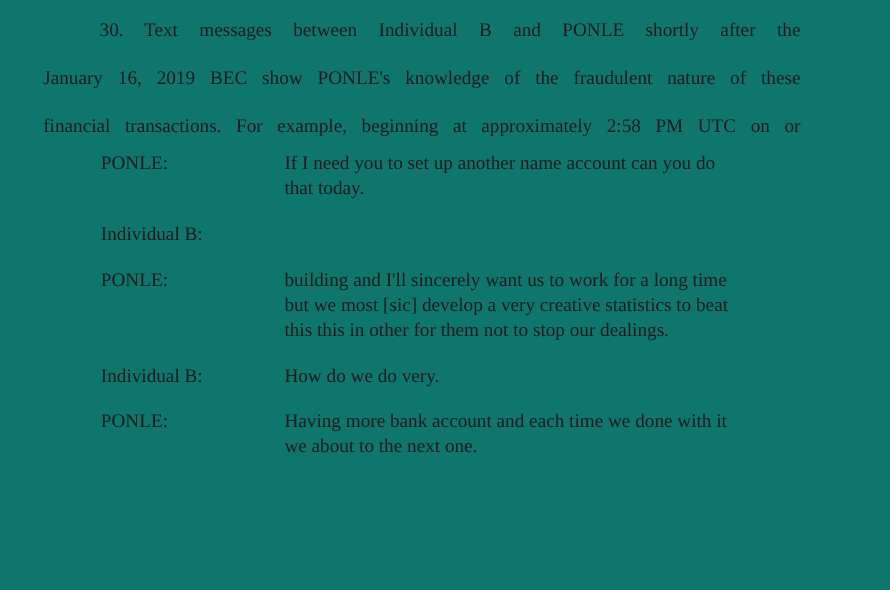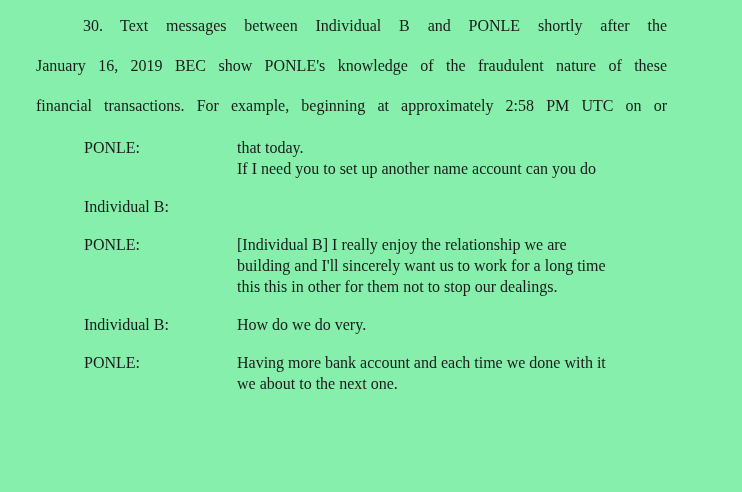--- a/index.html
+++ b/index.html
@@ -1,41 +1,41 @@
 <!DOCTYPE html>
 <html><head>
 <meta charset="utf-8">
 <style>
   * { margin: 0; padding: 0; box-sizing: border-box; }
   html, body { background: #ffffff; }
   .doc {
     position: relative;
     width: 742px;
     height: 492px;
-    background: #86efac;
+    background: #0f766e;
     color: #1a1a1a;
     font-family: "Liberation Serif", "DejaVu Serif", serif;
     padding: 6px 75px 0 36px;
     overflow: hidden;
   }
   
   .para-line {
     font-size: 16px;
     line-height: 40px;
     text-align: justify;
     text-align-last: justify;
     word-spacing: 1px;
   }
   .para-line.last {
     text-align-last: left;
   }
   .pnum-indent { display: inline-block; width: 47px; }
   .pnum-gap   { display: inline-block; width: 17px; }
   
-  .dialogue { margin-top: 11px; margin-left: 48px; }
+  .dialogue { margin-top: 0; margin-left: 48px; }
   .entry { display: flex; margin-bottom: 17px; }
   .entry:last-child { margin-bottom: 0; }
   .speaker {
     flex: 0 0 153px;
     width: 153px;
     font-size: 16px;
     line-height: 21px;
     white-space: nowrap;
   }
   .message { flex: 1; min-width: 0; }
@@ -54,34 +54,34 @@
     <div class="para-line"><span class="pnum-indent"></span><span>30.</span><span class="pnum-gap"></span><span>Text messages between Individual B and PONLE shortly after the</span></div>
     <div class="para-line">January 16, 2019 BEC show PONLE's knowledge of the fraudulent nature of these</div>
     <div class="para-line">financial transactions. For example, beginning at approximately 2:58 PM UTC on or</div>
   </div>
 
   <div class="dialogue">
 
     <div class="entry">
       <div class="speaker">PONLE:</div>
       <div class="message">
+        <div class="msg-line">If I need you to set up another name account can you do</div>
         <div class="msg-line">that today.</div>
-        <div class="msg-line">If I need you to set up another name account can you do</div>
       </div>
     </div>
 
     <div class="entry">
       <div class="speaker">Individual B:</div>
     </div>
 
     <div class="entry">
       <div class="speaker">PONLE:</div>
       <div class="message">
-        <div class="msg-line">[Individual B] I really enjoy the relationship we are</div>
         <div class="msg-line">building and I'll sincerely want us to work for a long time</div>
+        <div class="msg-line">but we most [sic] develop a very creative statistics to beat</div>
         <div class="msg-line">this this in other for them not to stop our dealings.</div>
       </div>
     </div>
 
     <div class="entry">
       <div class="speaker">Individual B:</div>
       <div class="message">
         <div class="msg-line">How do we do very.</div>
       </div>
     </div>

